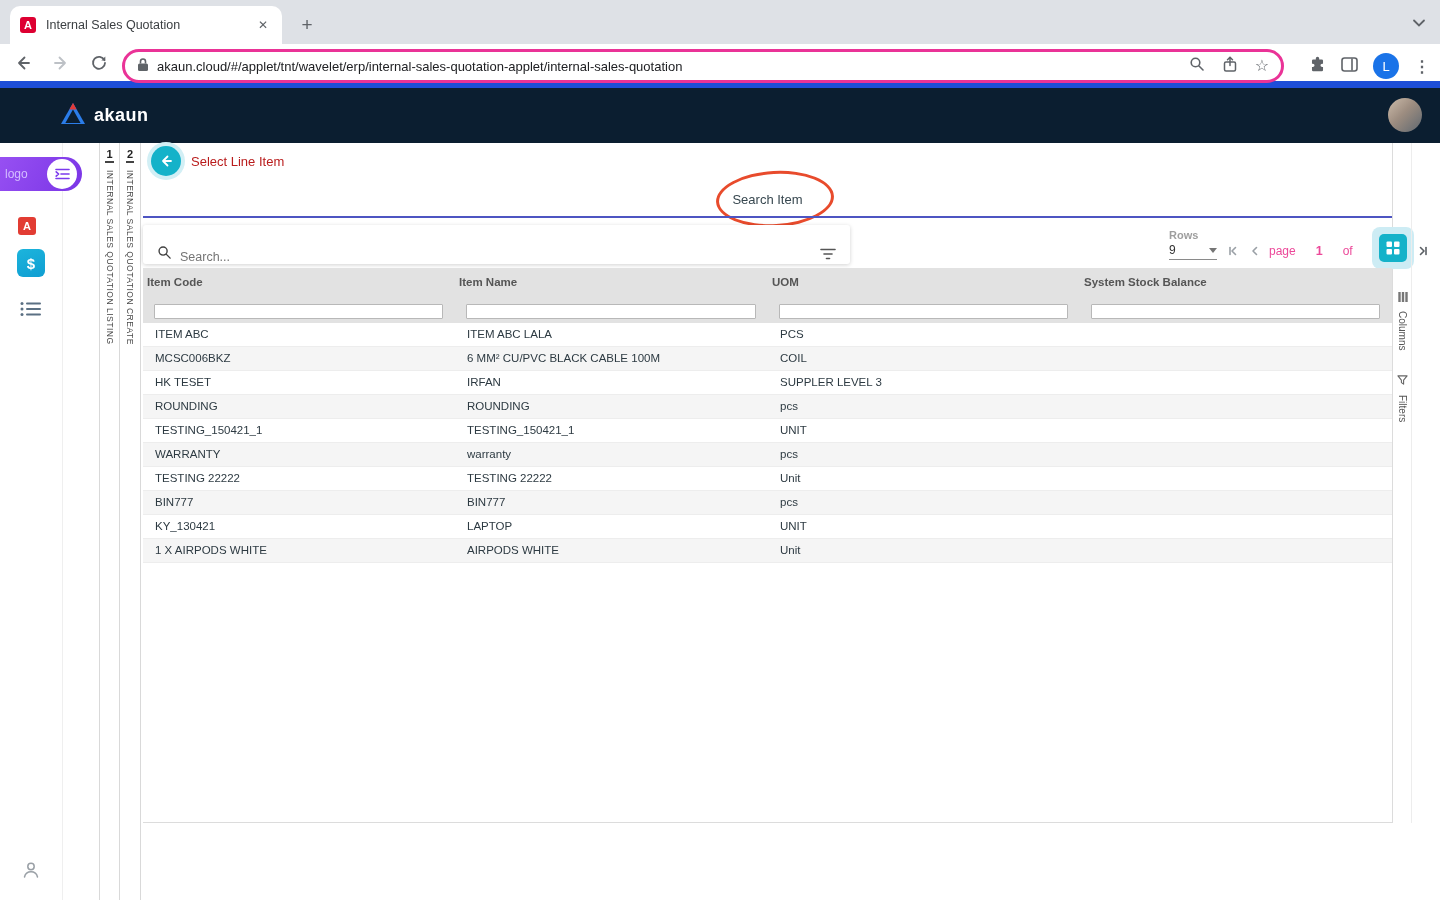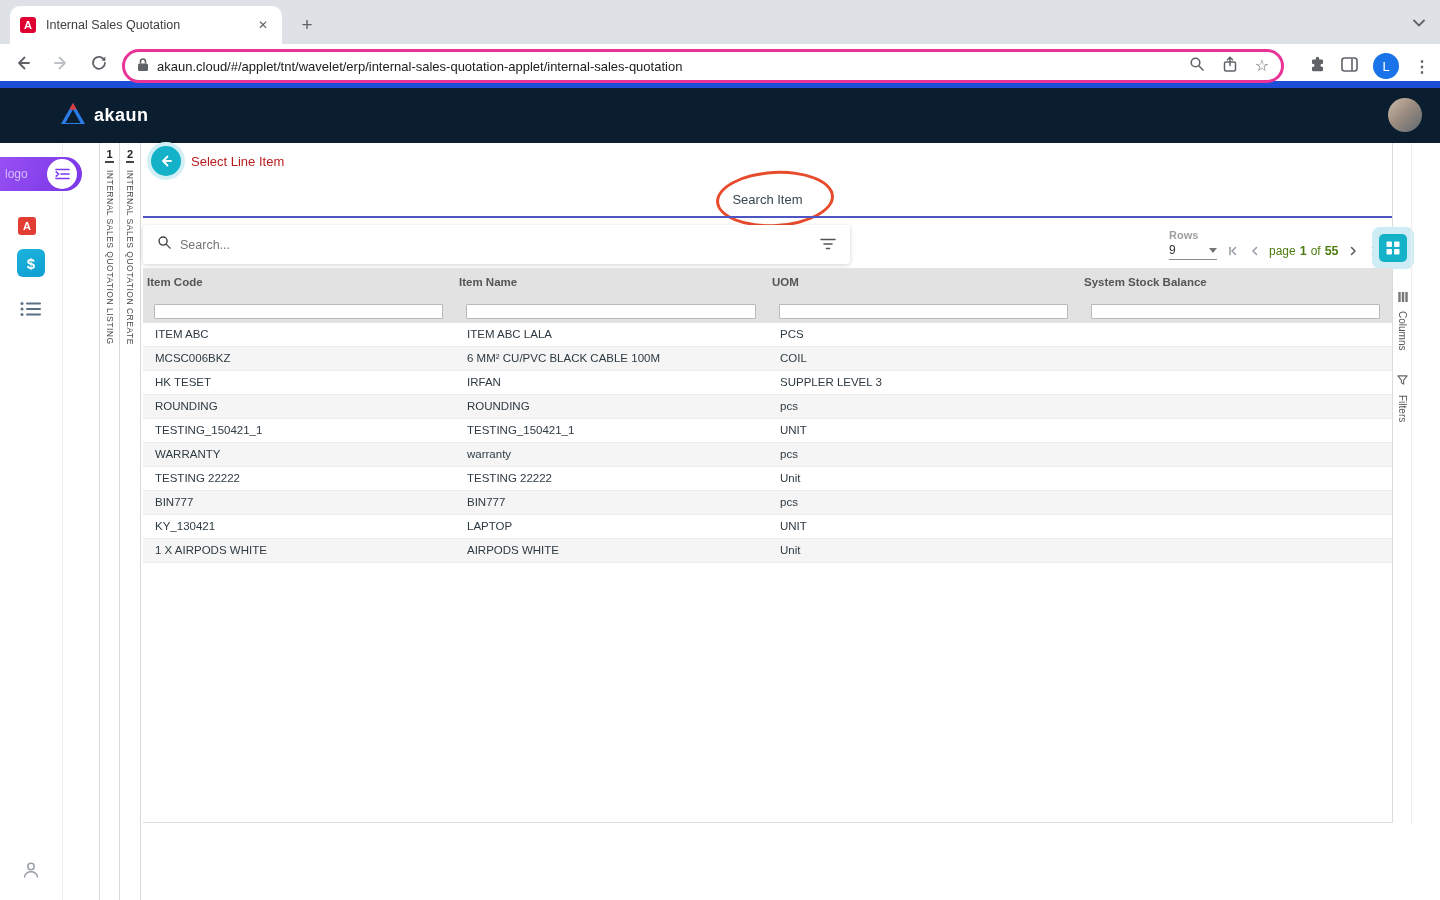--- a/index.html
+++ b/index.html
@@ -74,35 +74,35 @@
   #back-btn { position:absolute; left:8px; top:3px; width:30px; height:30px; border-radius:50%;
               background:#14b2c9; display:flex; align-items:center; justify-content:center;
               box-shadow:0 0 0 4px #d2eff5; }
   #page-title { position:absolute; left:48px; top:11px; font-size:13px; font-weight:normal; color:#b91c1c; }
   #tab-search-item { position:absolute; left:0; top:49px; width:100%; text-align:center; font-size:13px; color:#37474f; }
   #red-ellipse { position:absolute; left:573px; top:28px; width:118px; height:56px; border:3px solid #e84b2c;
                  border-radius:50%; transform:rotate(-3deg); }
   #tab-underline { position:absolute; left:0; top:73px; width:100%; height:2px; background:#4e55c2; }
 
   #search-card { position:absolute; left:0; top:82px; width:707px; height:39px; background:#fff; border-radius:3px;
-                 box-shadow:0 1px 4px rgba(0,0,0,.18); display:flex; align-items:center; padding:0 14px; }
+                 box-shadow:0 1px 4px rgba(0,0,0,.18); display:flex; align-items:flex-end; padding:0 14px; }
   #search-input { border:none; outline:none; flex:1; margin-left:8px; font-size:12.5px; color:#333;
                   font-family:"Liberation Sans", sans-serif; }
   #search-input::placeholder { color:#757575; }
 
   #rows-widget { position:absolute; left:1026px; top:86px; width:48px; }
   #rows-label { font-size:11px; color:#9e9e9e;font-weight:bold; }
   #rows-value-line { display:flex; align-items:center; justify-content:space-between;
                      border-bottom:1px solid #8a8a8a; padding-bottom:2px; margin-top:2px; }
   #rows-value { font-size:12px; color:#333; }
   .caret-down { width:0; height:0; border-left:4px solid transparent; border-right:4px solid transparent;
                 border-top:5px solid #757575; }
 
   #pagination { position:absolute; left:1082px; top:100px; display:flex; align-items:center; gap:6px; }
-  #page-text { font-size:12px; color:#4d7c0f; display:flex; gap:4px; align-items:baseline; }
+  #page-text { font-size:12px; color:#ec4899; display:flex; gap:20px; align-items:baseline; }
   #page-text b { font-size:12.5px; }
   .pg-btn { display:flex; align-items:center; justify-content:center; width:16px; height:16px; }
 
   #grid-btn-halo { position:absolute; left:1229px; top:84px; width:42px; height:42px; background:#cdecf4;
                    border-radius:8px; display:flex; align-items:center; justify-content:center; }
   #grid-btn { width:28px; height:28px; background:#14b2c9; border-radius:5px;
               display:flex; align-items:center; justify-content:center; }
 
   
   .tgrid { display:grid; grid-template-columns:312px 313px 312px 1fr; }

